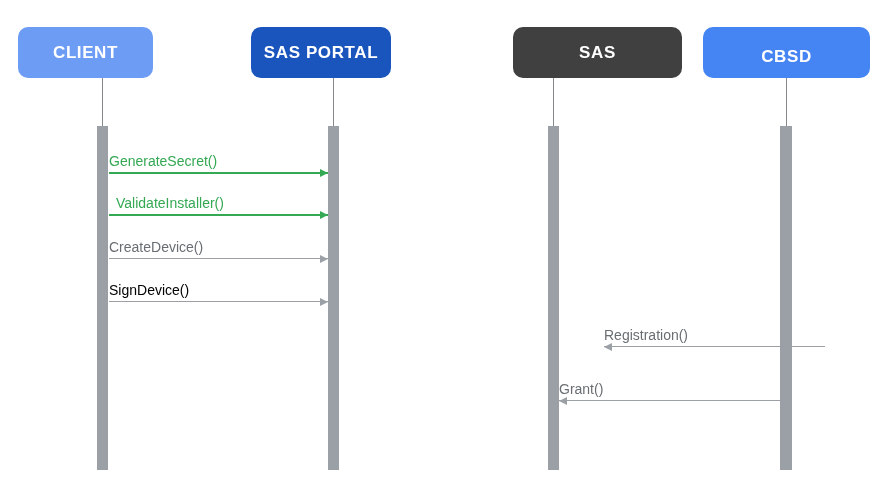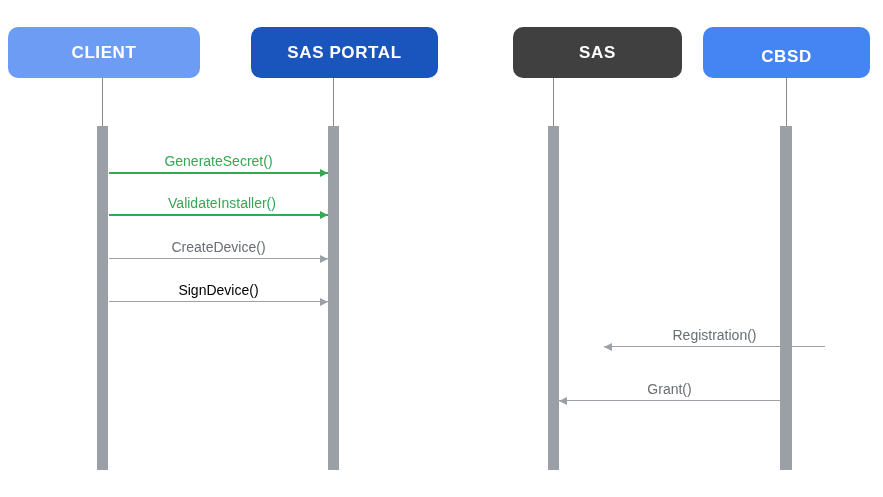--- a/index.html
+++ b/index.html
@@ -20,22 +20,22 @@
     display: flex;
     align-items: center;
     justify-content: center;
   }
   .actor-label {
     color: #ffffff;
     font-size: 17px;
     font-weight: bold;
     letter-spacing: 0.6px;
   }
-  .actor-0 { left: 8px;  width: 192px; }
-  .actor-1 { left: 251px; width: 187px; }
+  .actor-0 { left: 18px;  width: 135px; }
+  .actor-1 { left: 251px; width: 140px; }
   .actor-2 { left: 469px; width: 169px; }
   .actor-3 { left: 703px; width: 167px; }
   
   .stem { position: absolute; top: 78px; height: 48px; width: 1px; }
   .stem-0 { left: 102px; }
   .stem-1 { left: 333px; }
   .stem-2 { left: 553px; }
   .stem-3 { left: 786px; }
   
   .bar { position: absolute; top: 126px; height: 344px; width: 11px; }
@@ -47,21 +47,20 @@
   .message { position: absolute; }
   .msg-0 { left: 109px; width: 219px; top: 151px; }
   .msg-1 { left: 109px; width: 219px; top: 193px; }
   .msg-2 { left: 109px; width: 219px; top: 237px; }
   .msg-3 { left: 109px; width: 219px; top: 280px; }
   .msg-4 { left: 559px; width: 221px; top: 325px; padding-left: 45px; }
   .msg-5 { left: 559px; width: 221px; top: 366px; margin-top: 13px; }
   .msg-label {
     height: 20px;
     line-height: 20px;
-    text-align: center;
     font-size: 14px;
     margin-bottom: 1px;
     white-space: nowrap;
   }
   .msg-line { position: relative; height: 1px; }
   .message.green .msg-line { height: 2px; }
   .arrow { position: absolute; width: 0; height: 0; }
   .arrow-right {
     right: 0; top: 50%; transform: translateY(-50%);
     border-top: 4px solid transparent;

